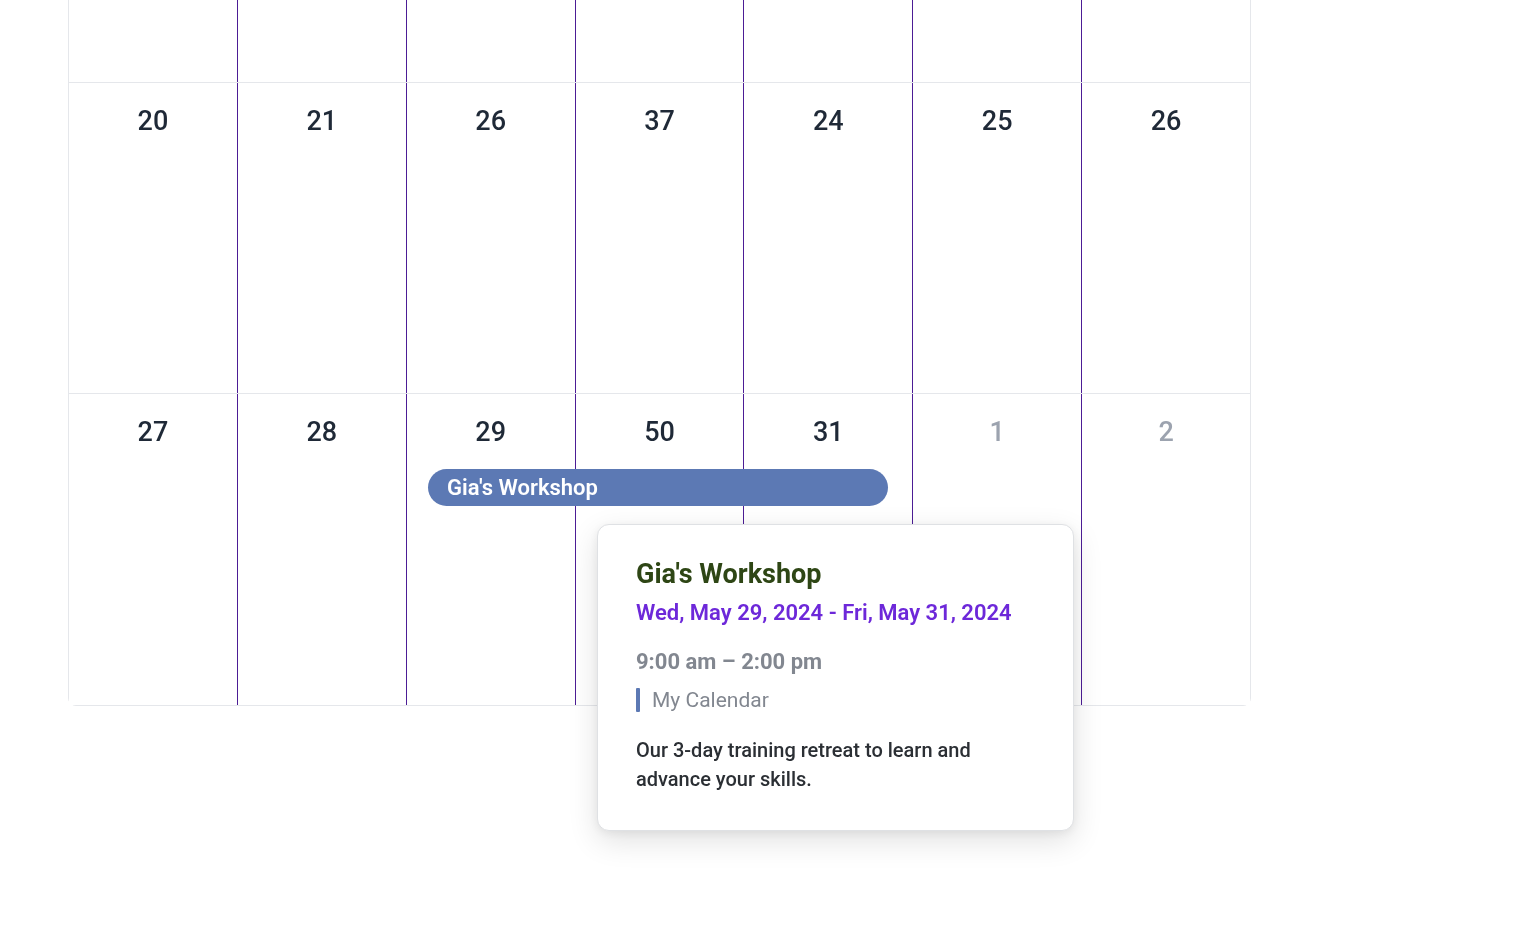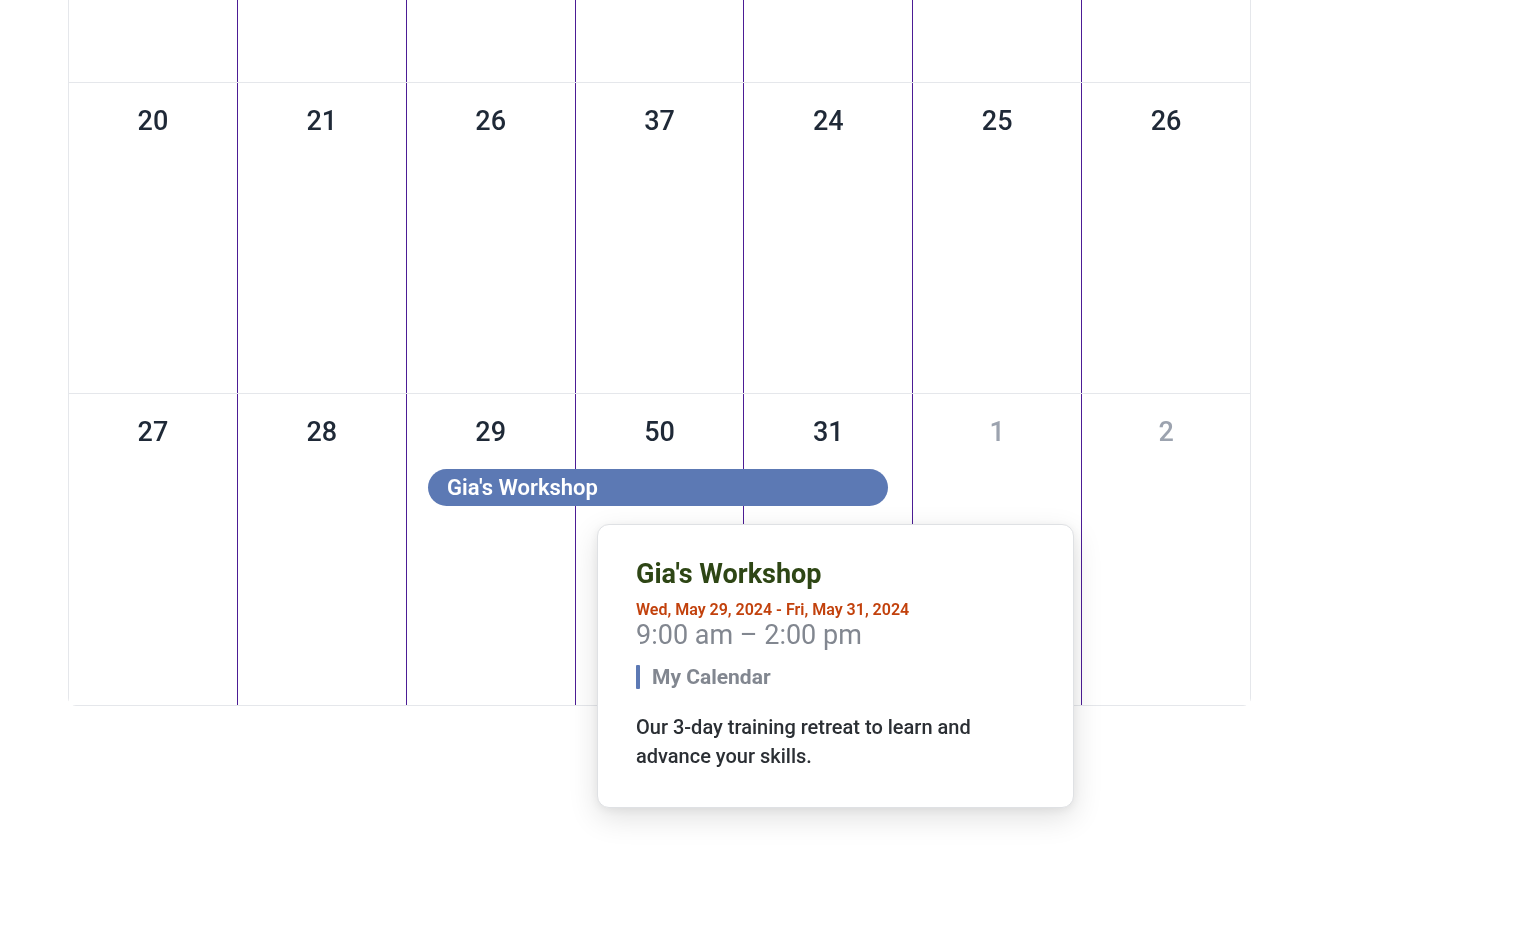--- a/index.html
+++ b/index.html
@@ -92,46 +92,46 @@
       z-index: 10;
       padding: 33px 38px 36px 38px;
     }
     .popover-title {
       font-size: 27px;
       font-weight: 700;
       color: #2e4615;
       margin-bottom: 10px;
     }
     .popover-daterange {
-      font-size: 16px;
+      font-size: 22px;
       font-weight: 600;
-      color: #c2410c;
-      margin-bottom: 0;
+      color: #6d28d9;
+      margin-bottom: 24px;
     }
     .popover-timerange {
-      font-size: 27px;
-      font-weight: 400;
+      font-size: 22px;
+      font-weight: 700;
       color: #828790;
       margin-bottom: 14px;
     }
     .popover-cal-row {
       display: flex;
       align-items: center;
       margin-bottom: 24px;
     }
     .popover-cal-bar {
       width: 4px;
       height: 24px;
       background: #5c79b4;
       margin-right: 12px;
       border-radius: 1px;
     }
     .popover-cal-name {
       font-size: 21px;
-      font-weight: 700;
+      font-weight: 400;
       color: #828790;
     }
     .popover-desc {
       font-size: 20px;
       font-weight: 500;
       line-height: 1.45;
       color: #2b2f34;
     }
   </style>
 </head>

